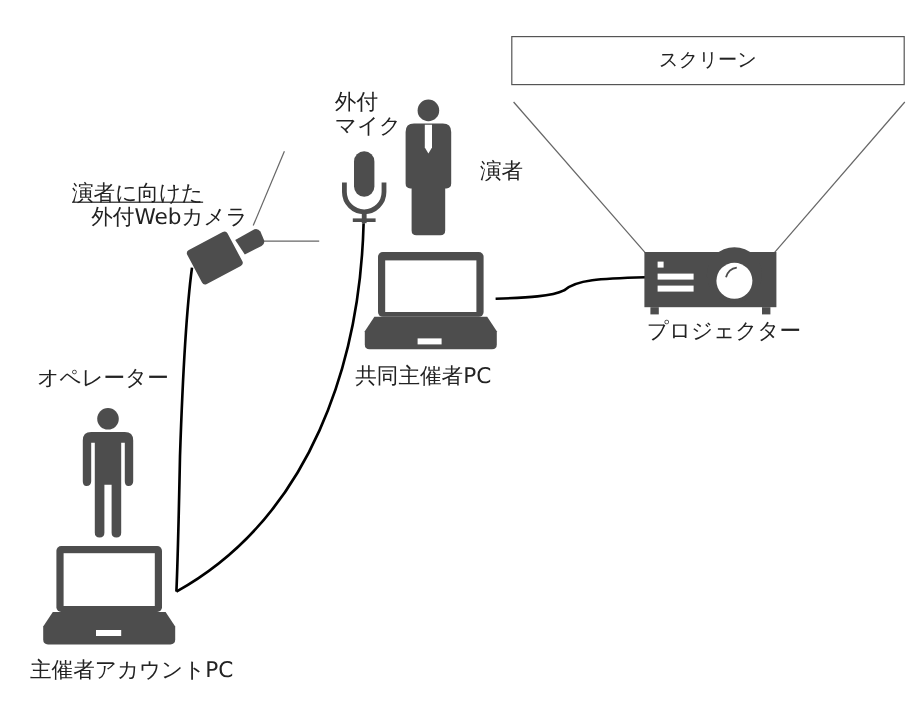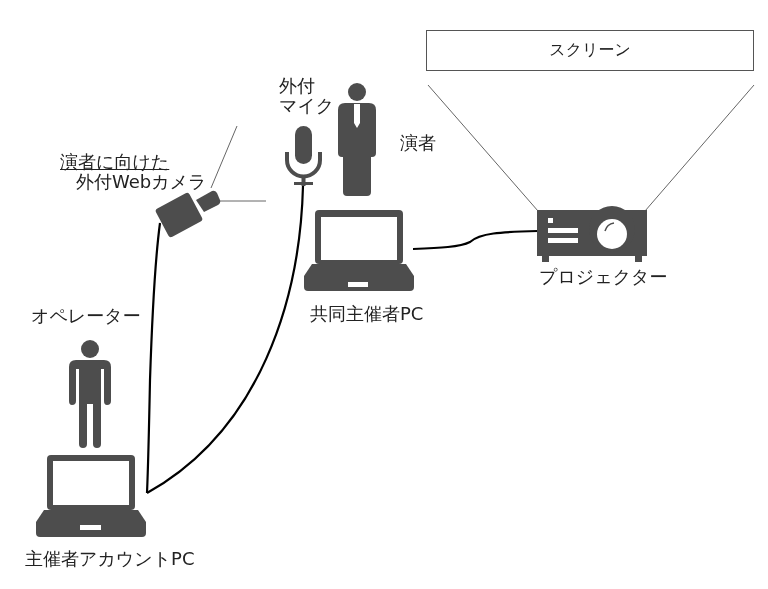--- a/index.html
+++ b/index.html
@@ -85,17 +85,17 @@
 <div class="lbl" style="left:279px; top:76px;">外付</div>
 <div class="lbl" style="left:279px; top:96px;">マイク</div>
 
 <div class="lbl" style="left:400px; top:133px;">演者</div>
 
 <div class="lbl" style="left:60px; top:152px;text-decoration:underline;">演者に向けた</div>
 <div class="lbl" style="left:76px; top:172px;">外付Webカメラ</div>
 
 <div class="lbl" style="left:539px; top:267px;text-align:center;">プロジェクター</div>
 
-<div class="lbl" style="left:310px; top:304px;">共同主催者PC</div>
+<div class="lbl" style="left:296px; top:304px;">共同主催者PC</div>
 
 <div class="lbl" style="left:31px; top:306px;">オペレーター</div>
 
 <div class="lbl" style="left:25px; top:549px;">主催者アカウントPC</div>
 
 </body></html>

